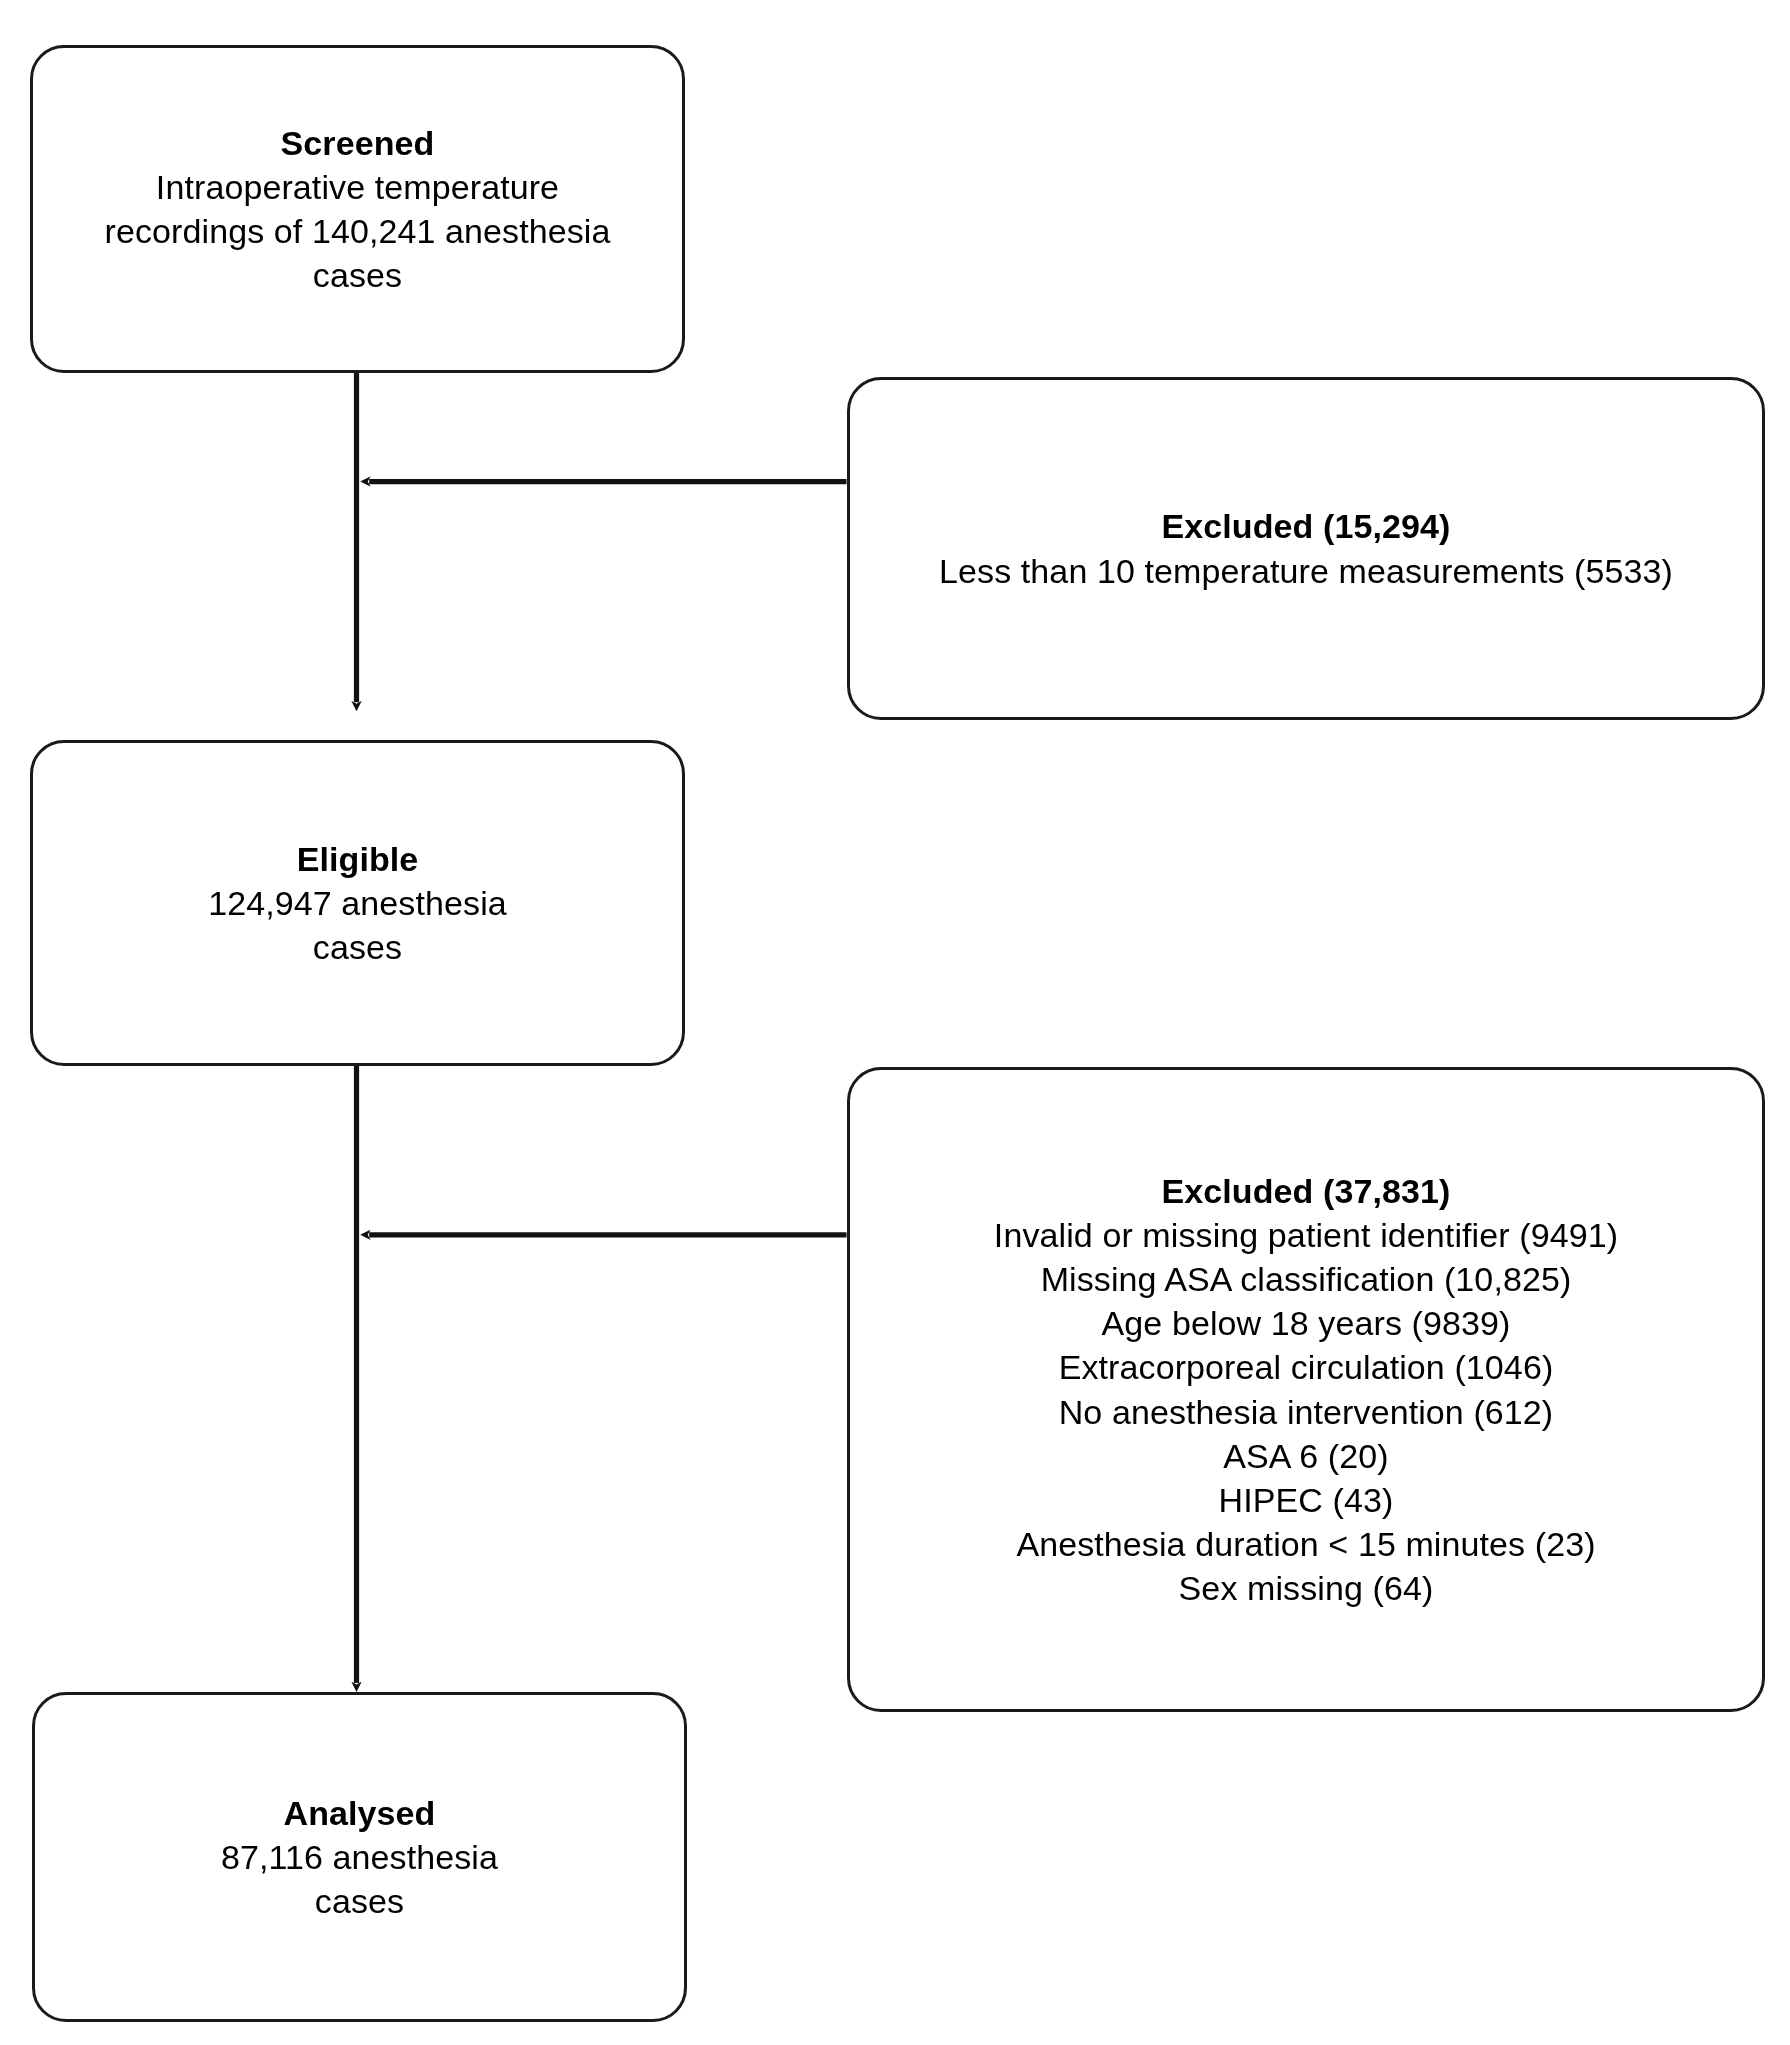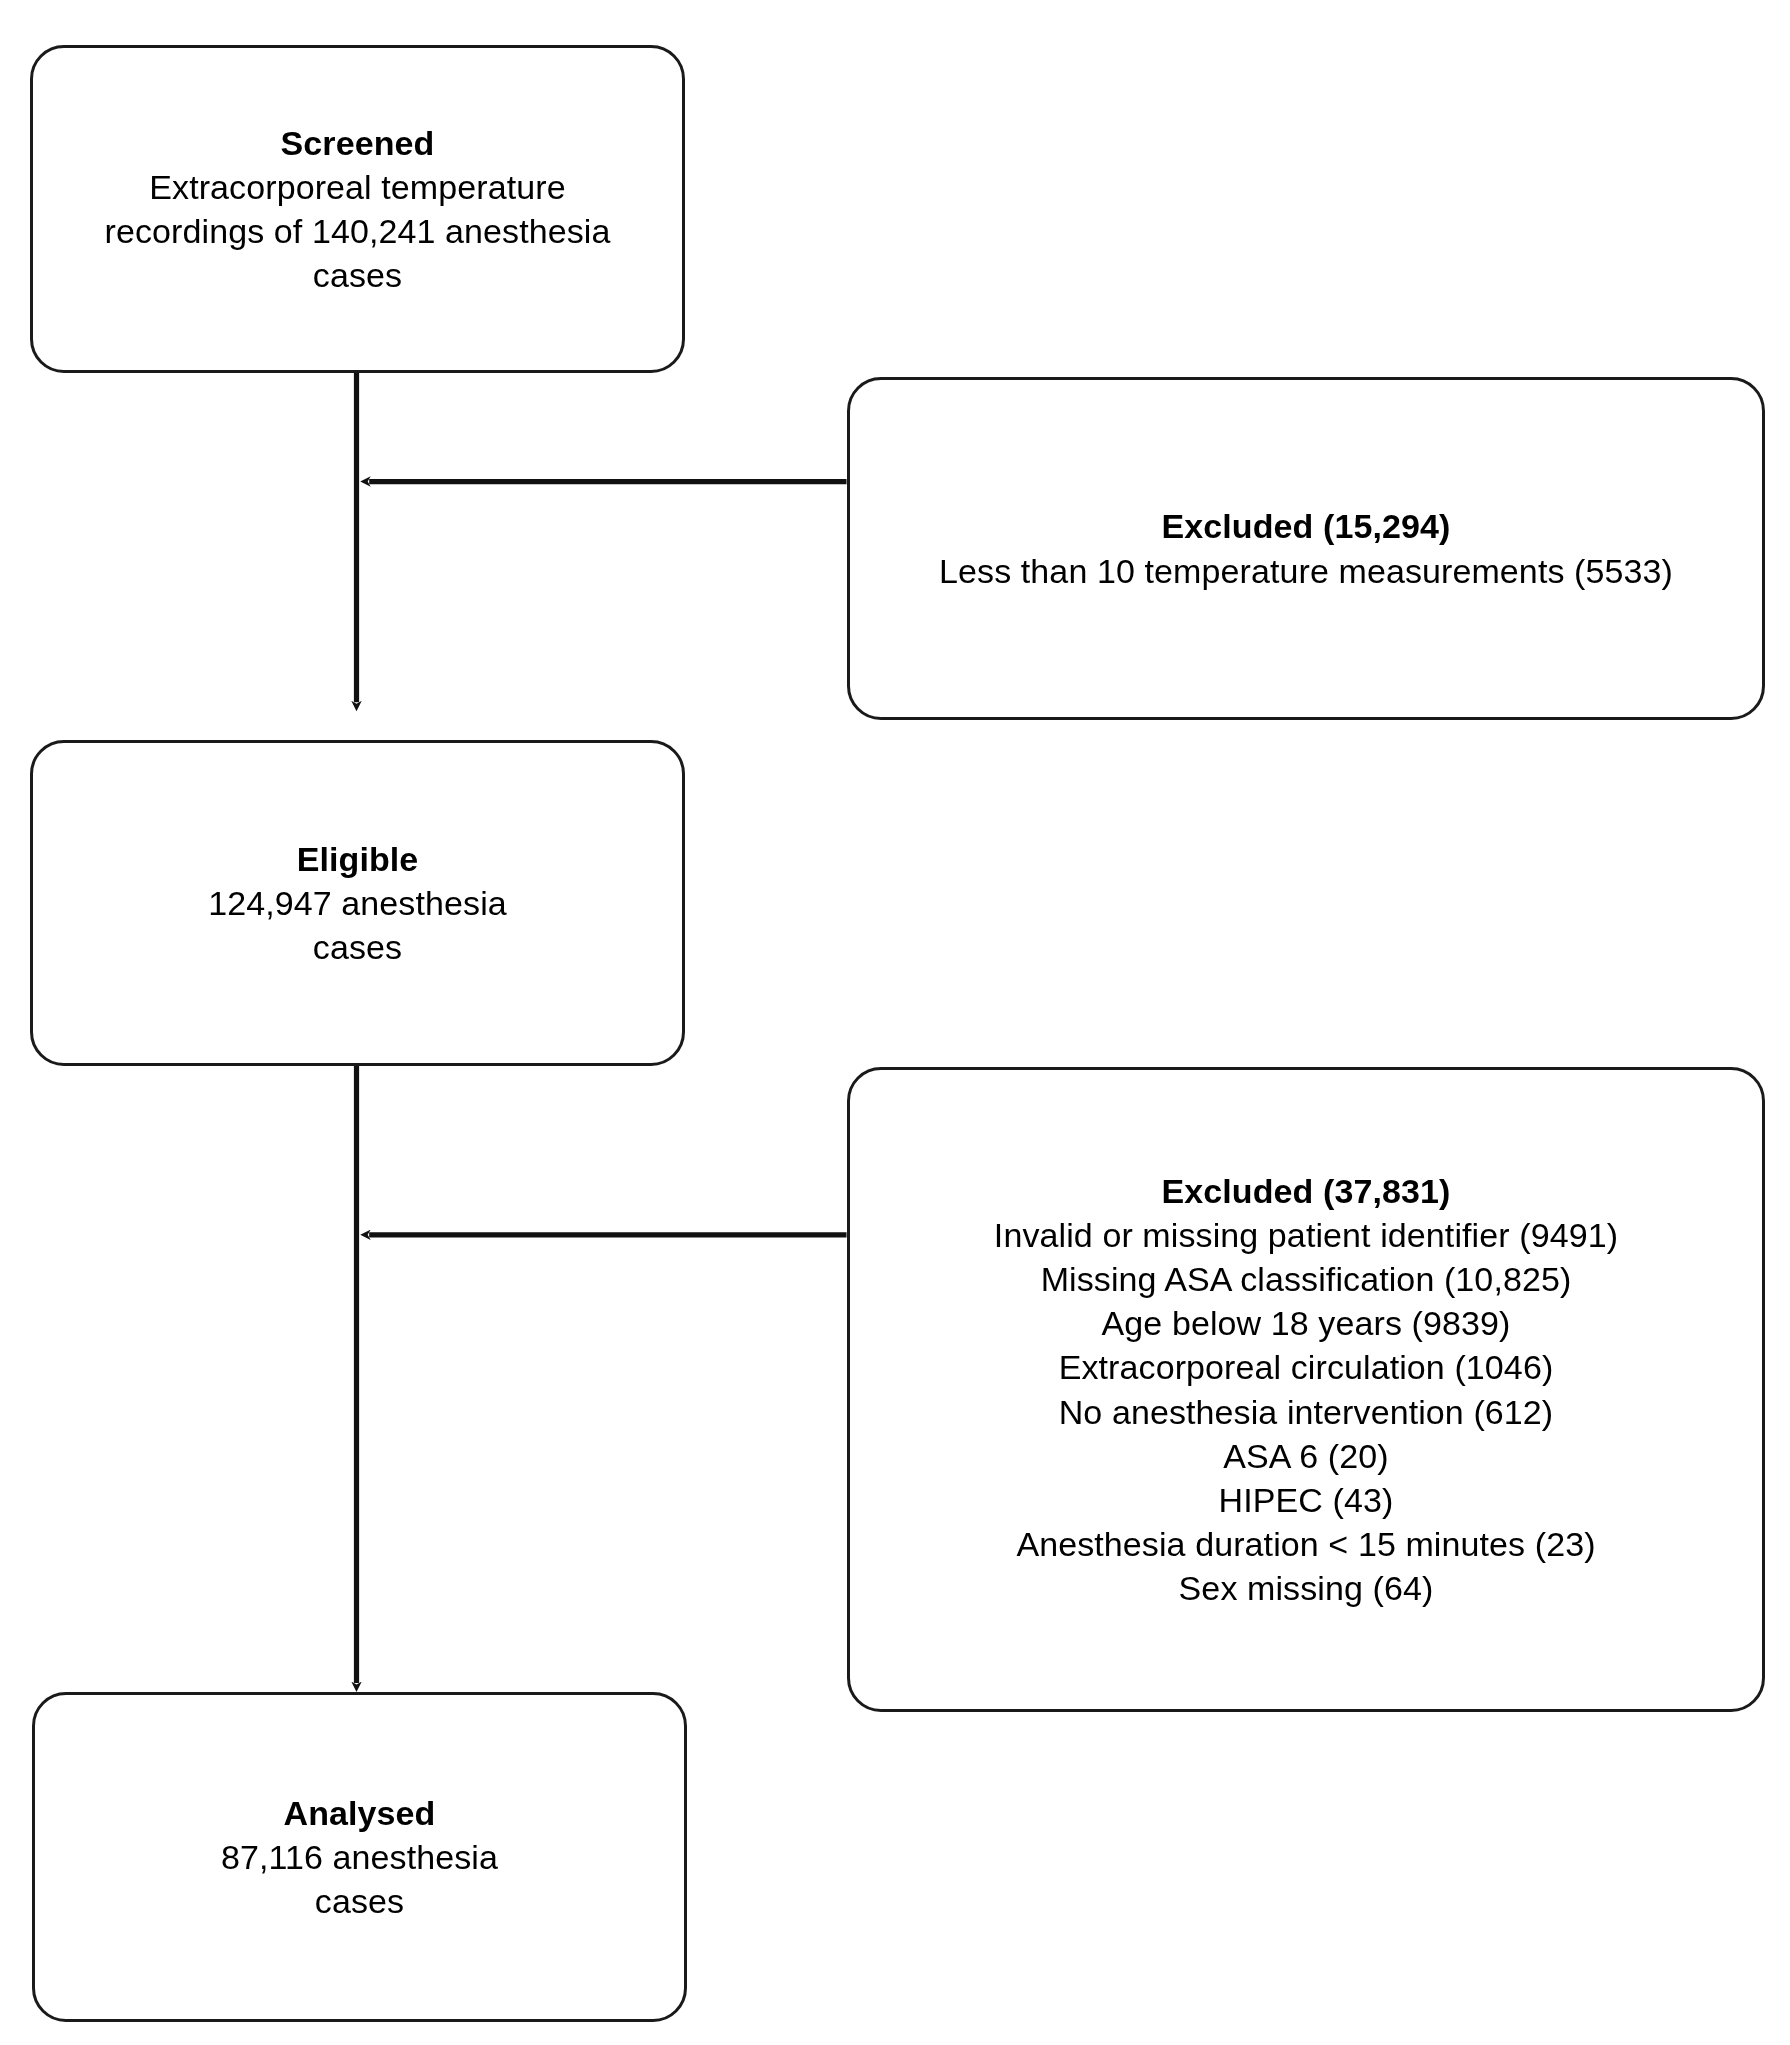--- a/index.html
+++ b/index.html
@@ -97,21 +97,21 @@
     <line x1="1135" y1="645" x2="495" y2="645" stroke="#111111" stroke-width="7" marker-end="url(#arrowhead-left)"></line>
 
     <line x1="478" y1="1390" x2="478" y2="2256" stroke="#111111" stroke-width="7" marker-end="url(#arrowhead-down)"></line>
 
     <line x1="1135" y1="1655" x2="495" y2="1655" stroke="#111111" stroke-width="7" marker-end="url(#arrowhead-left)"></line>
   </svg>
 
   <div class="flow-box" id="box-screened">
     <div class="box-body">
       <div class="box-title">Screened</div>
-      <div class="box-line">Extracorporeal temperature</div>
+      <div class="box-line">Intraoperative temperature</div>
       <div class="box-line">recordings of 140,241 anesthesia</div>
       <div class="box-line">cases</div>
     </div>
   </div>
 
   <div class="flow-box" id="box-excluded-1">
     <div class="box-body">
       <div class="box-title">Excluded (15,294)</div>
       <div class="box-line">Less than 10 temperature measurements (5533)</div>
     </div>

